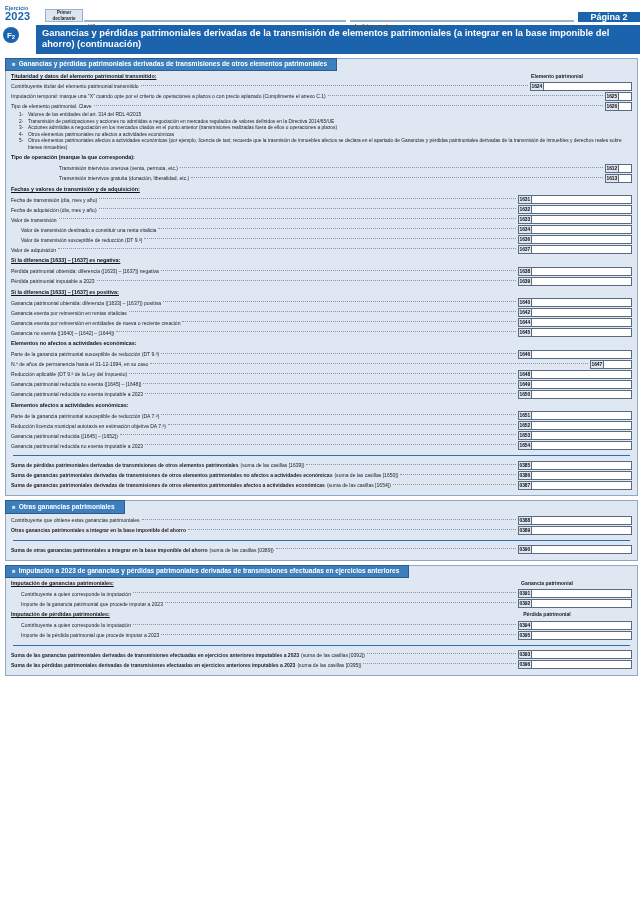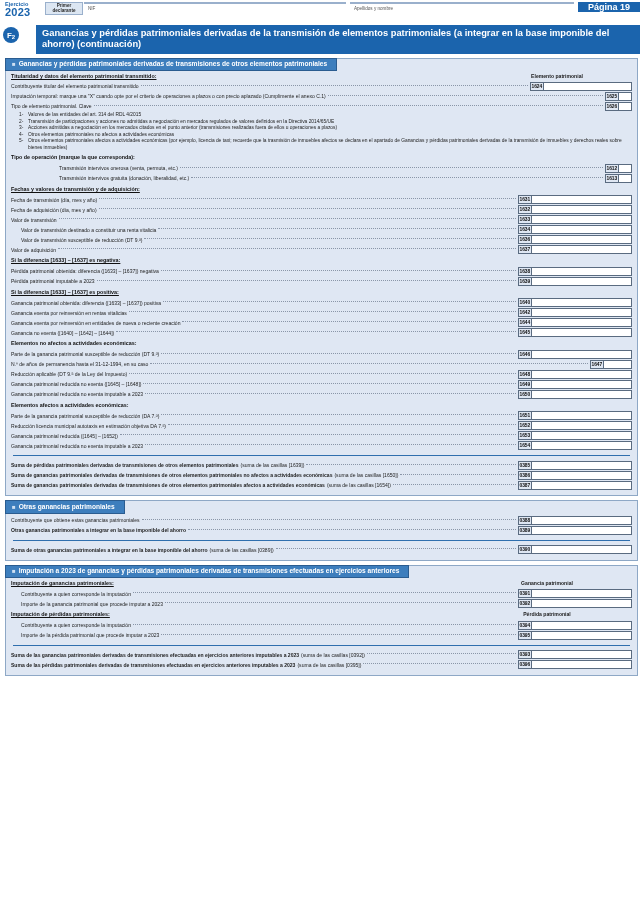--- a/index.html
+++ b/index.html
@@ -7,21 +7,21 @@
   body {
     width: 643px; height: 922px;
     background: #ffffff;
     font-family: "Liberation Sans", sans-serif;
     font-size: 5.1px;
     color: #1a1a1a;
     overflow: hidden;
   }
 
   
-  .topbar { display: flex; align-items: flex-start; height: 22px; padding: 2px 3px 0 3px; }
+  .topbar { display: flex; align-items: flex-end; height: 22px; padding: 2px 3px 0 3px; }
   .ejercicio { width: 42px; color: #1b64ad; line-height: 1.0; padding-left: 2px; }
   .ejercicio .e-lab { font-size: 5.6px; font-weight: bold; }
   .ejercicio .e-year { font-size: 11px; font-weight: bold; letter-spacing: .2px; margin-top: -1px; }
   .declbox { width: 38px; background: #dce6f2; border: .6px solid #9ab0cc;
              font-size: 4.6px; font-weight: bold; color: #2b2b2b; line-height: 1.15;
              display: flex; flex-direction: column; justify-content: center; align-items: center; text-align: center; }
   .fld { background: #fff; border: .6px solid #9ab0cc; position: relative; }
   .fld .cap { position: absolute; top: 3px; left: 3px; font-size: 4.6px; color: #555; }
   .fld-nif { width: 262px; margin-left: 1px; }
   .fld-nom { flex: 1; margin-left: 4px; }
@@ -90,21 +90,21 @@
   </div>
   <div class="declbox">
     <span>Primer declarante</span>
   </div>
   <div class="fld fld-nif">
     <span class="cap">NIF</span>
   </div>
   <div class="fld fld-nom">
     <span class="cap">Apellidos y nombre</span>
   </div>
-  <div class="pagina">Página 19</div>
+  <div class="pagina">Página 2</div>
 </div>
 
 <div class="f-head">
   <div class="f-badge">
     <span>F</span>
       <sub>2</sub>
   </div>
   <div class="f-title">Ganancias y pérdidas patrimoniales derivadas de la transmisión de elementos patrimoniales (a integrar en la base imponible del ahorro) (continuación)</div>
 </div>
 

